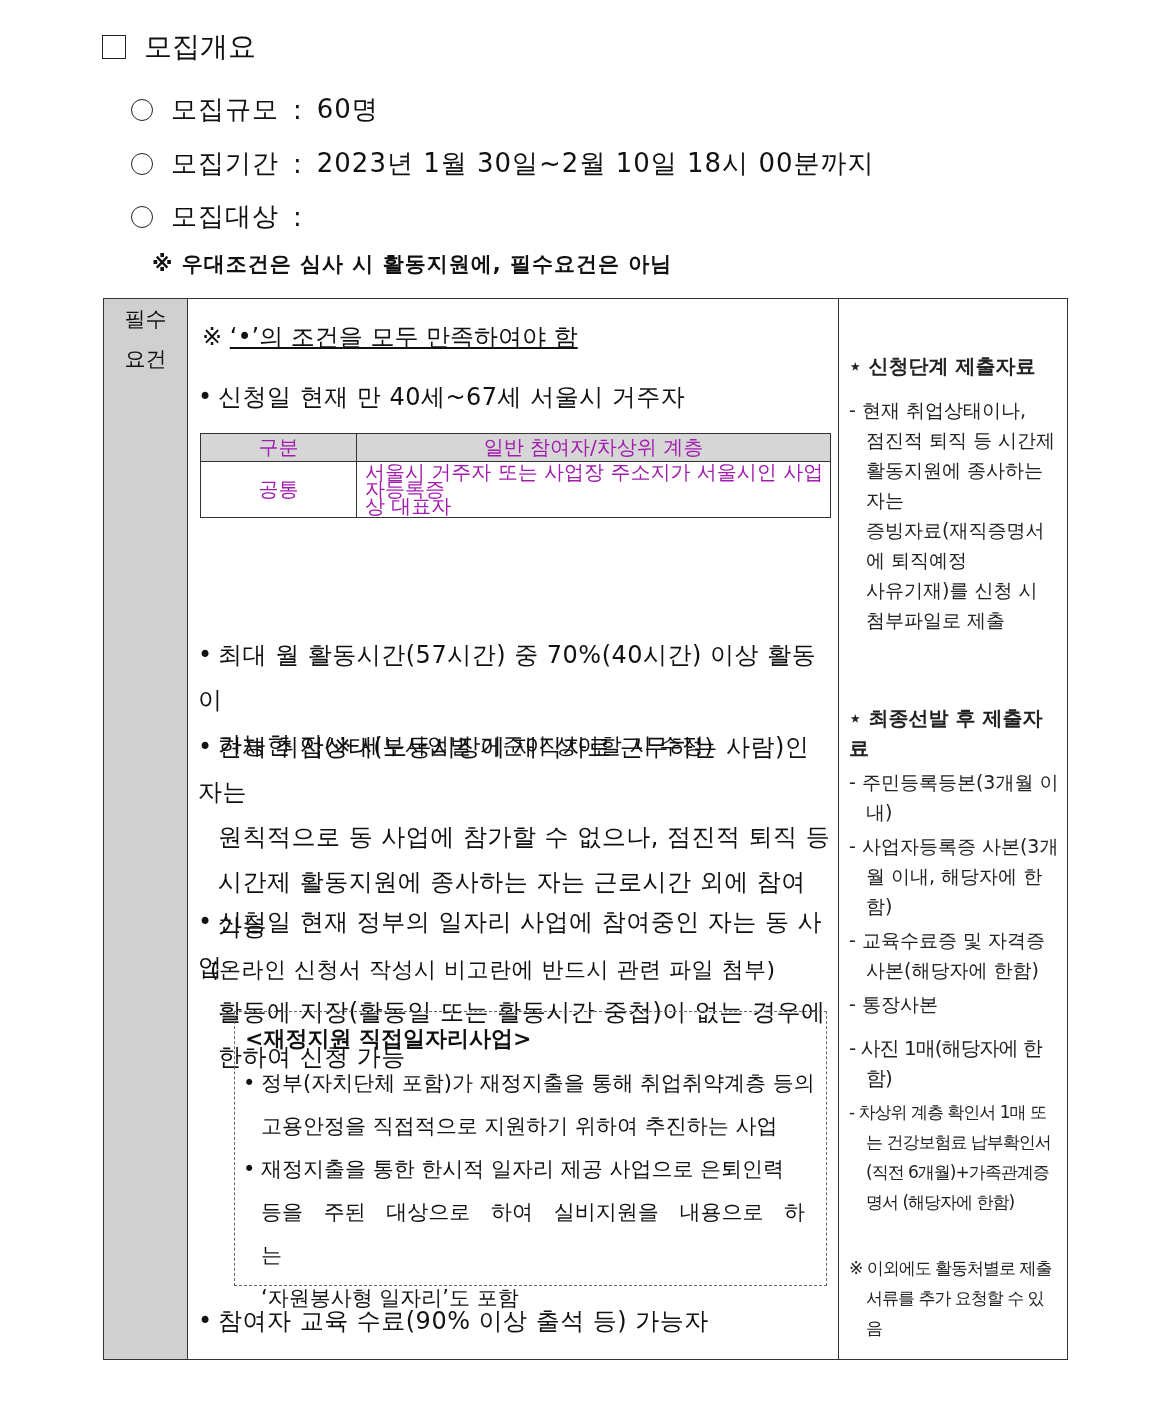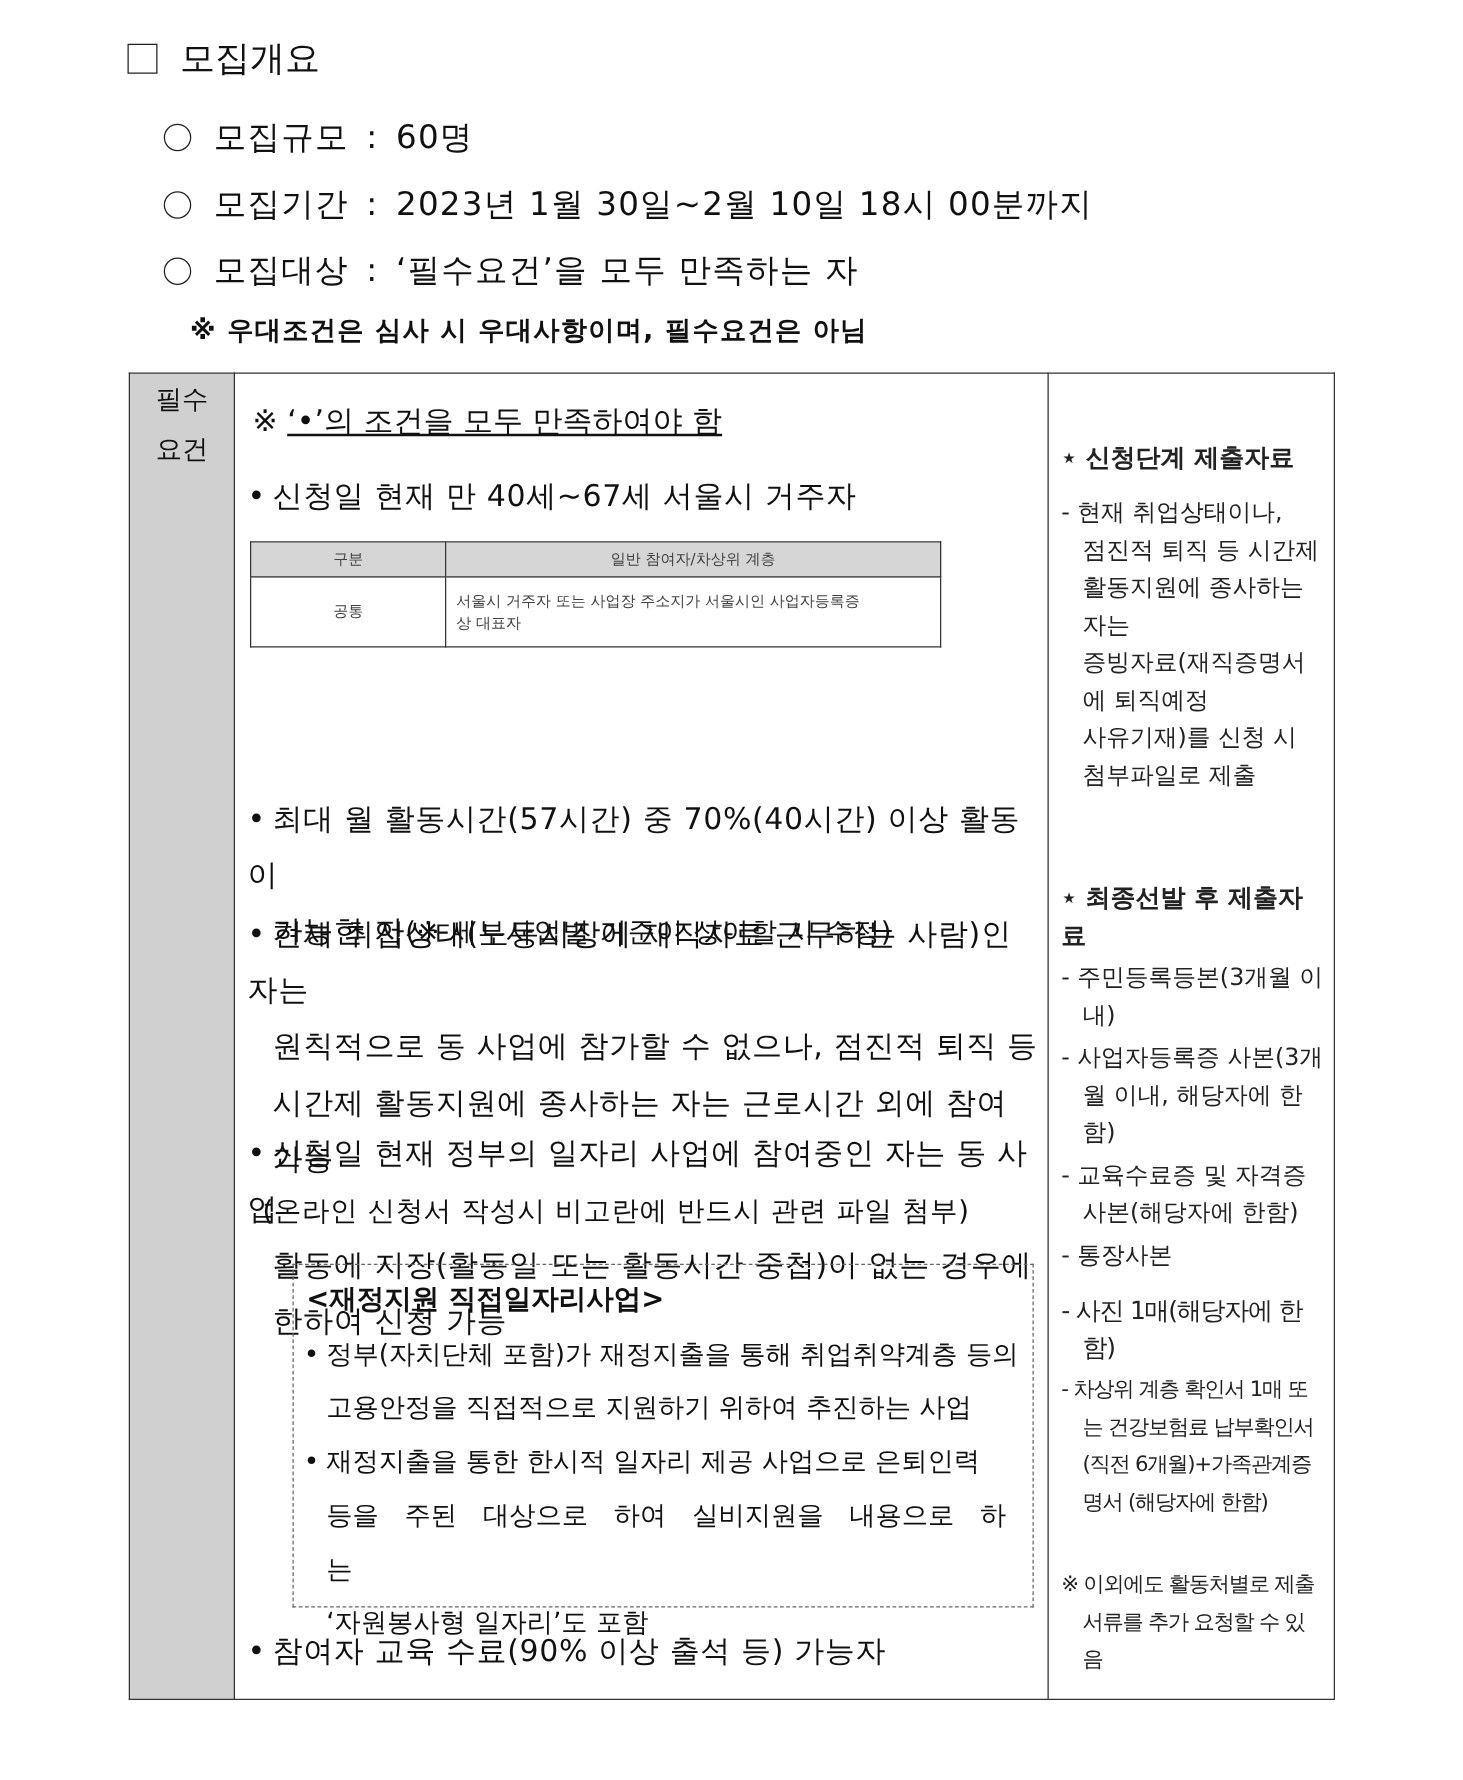--- a/index.html
+++ b/index.html
@@ -23,21 +23,21 @@
   td.detail { width: 650px; position: relative; height: 1060px; }
   td.remark { width: 228px; position: relative; }
 
   .d-note { position: absolute; left: 14px; top: 22px; font-size: 24px; }
   .d-note .ul { text-decoration: underline; }
   .bul { position: absolute; left: 10px; font-size: 24px; line-height: 45px; letter-spacing: 0.5px; }
   .bul .b { display: inline-block; width: 20px; }
   .bul .cont { padding-left: 20px; }
   .small { font-size: 22px; }
 
-  table.inner { position: absolute; left: 12px; top: 134px; width: 553px; border-collapse: collapse; font-size: 12px; color: #404040; }
+  table.inner { position: absolute; left: 12px; top: 134px; width: 631px; border-collapse: collapse; font-size: 20px; color: #a21caf; }
   table.inner td { border: 1.3px solid #333; text-align: center; vertical-align: middle; padding: 1px 4px; line-height: 17px; }
   table.inner tr.hd td { background: #d6d6d6; height: 25px; }
 
   .dotbox { position: absolute; left: 46px; top: 712px; width: 591px; height: 273px; border: 1.3px dashed #666; }
   .dotbox .ttl { position: absolute; left: 10px; top: 12px; font-size: 22px; font-weight: bold; }
   .dotbox .bx { position: absolute; left: 8px; font-size: 21px; line-height: 43px; }
   .dotbox .bx .b { display: inline-block; width: 18px; }
   .dotbox .bx .cont { padding-left: 18px; }
 
   .rm { position: absolute; left: 10px; font-size: 19px; line-height: 30px; color: #222; }
@@ -61,24 +61,23 @@
 <div class="abs circ-line" style="top:146px;">
   <span class="circ"></span>
   <span>모집기간</span>
   <span style="margin:0 14px;">:</span>
   <span>2023년 1월 30일~2월 10일 18시 00분까지</span>
 </div>
 <div class="abs circ-line" style="top:199px;">
   <span class="circ"></span>
   <span>모집대상</span>
   <span style="margin:0 14px;">:</span>
-  <span>‘필수요건’을 모두 만족하는 자</span>
 </div>
 
-<div class="abs note">※ 우대조건은 심사 시 우대사항이며, 필수요건은 아님</div>
+<div class="abs note">※ 우대조건은 심사 시 활동지원에, 필수요건은 아님</div>
 
 <table class="main">
   <tbody>
   <tr>
     <td class="gubun">
       <div>필수</div>
       <div>요건</div>
     </td>
 
     <td class="detail">

